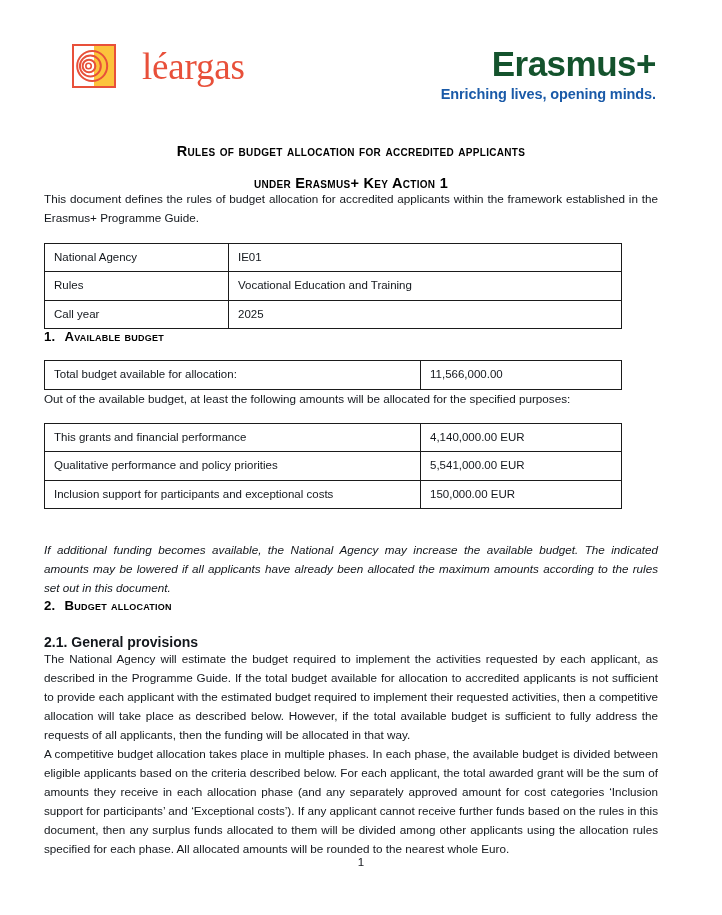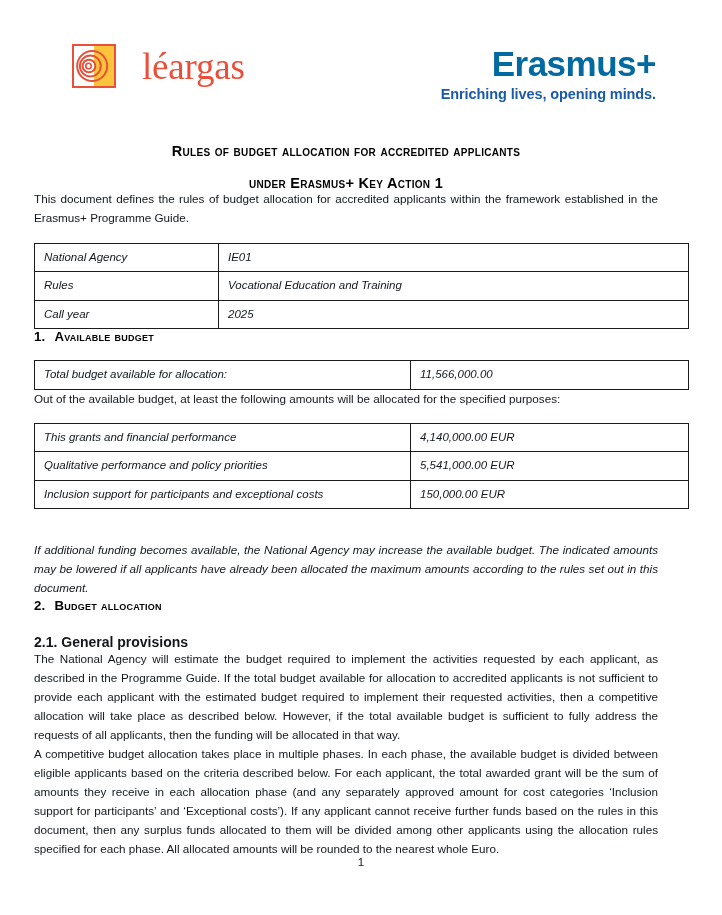--- a/index.html
+++ b/index.html
@@ -72,36 +72,36 @@
   }
   .erasmus-logo {
     text-align: right;
     padding-top: 2px;
   }
   .erasmus-word {
     font-family: "Liberation Sans", sans-serif;
     font-weight: bold;
     font-size: 35px;
     line-height: 1.05;
-    color: #0369a1;
+    color: #14532d;
     letter-spacing: -0.5px;
   }
   .erasmus-tag {
     font-family: "Liberation Sans", sans-serif;
     font-weight: bold;
     font-size: 14.5px;
     line-height: 1.3;
     color: #1a5aa8;
     margin-top: 2px;
     letter-spacing: -0.1px;
   }
 
   
   .content {
-    padding: 0 64px 0 34px;
+    padding: 0 64px 0 44px;
   }
 
   .doc-title {
     text-align: center;
     font-weight: bold;
     font-size: 14.5px;
     font-variant: small-caps;
     letter-spacing: 0.3px;
     line-height: 1.0;
     color: #000000;
@@ -136,25 +136,24 @@
   h3.subsection {
     font-size: 14px;
     font-weight: bold;
     margin: 0;
     margin-top: 21px;
     color: #13171c;
   }
 
   
   table.doc-table {
-    width: 655px;
+    width: 578px;
     border-collapse: collapse;
     table-layout: fixed;
     font-size: 11.5px;
-    font-style: italic;
   }
   table.doc-table td {
     border: 1px solid #1b1b1b;
     padding: 6px 8px 6px 9px;
     vertical-align: middle;
     color: #13171c;
     line-height: 1.35;
   }
   .tbl-info { margin-top: 15px; }
   .tbl-info td.k { width: 166px; }

